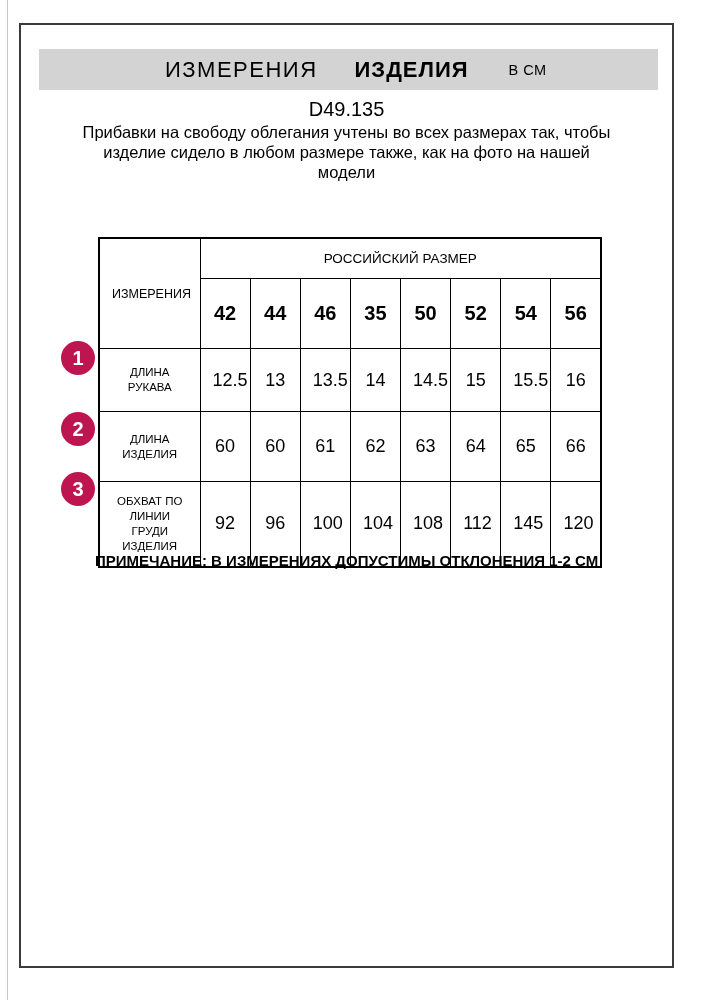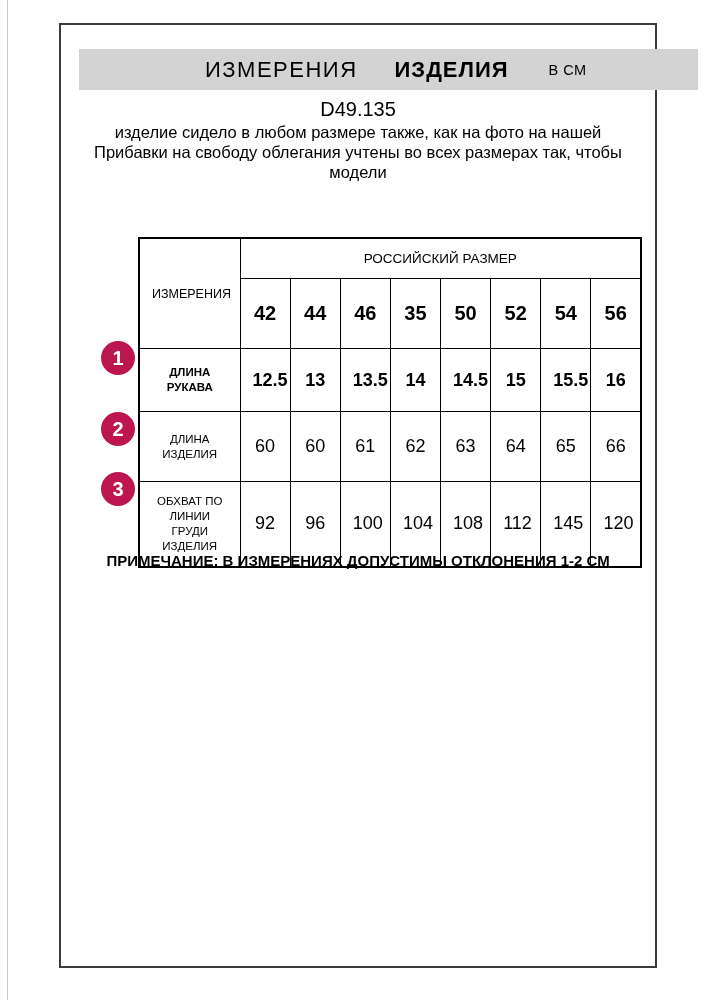--- a/index.html
+++ b/index.html
@@ -17,25 +17,24 @@
   .edge-line {
     position: absolute;
     left: 7px; top: 0;
     width: 1px; height: 1000px;
     background: #c9c9c9;
   }
 
   .sheet {
     position: absolute;
     left: 19px; top: 23px;
-    width: 598px; height: 945px;
+    width: 655px; height: 945px;
     border: 2px solid #3a3a3a;
     box-sizing: border-box;
     background: #ffffff;
-    margin-left: 40px;
   }
 
   .title-band {
     position: absolute;
     left: 18px; top: 24px;
     width: 619px; height: 41px;
     background: #d3d3d3;
     display: flex;
     align-items: center;
     justify-content: flex-start;
@@ -78,21 +77,21 @@
     padding: 12px;
   }
   table.size-table { border: 2px solid #000000; }
   td.corner-cell { font-size: 12.5px; }
   td.group-cell  { font-size: 13.5px; }
   td.size-cell   { font-size: 20px; font-weight: 700; }
   td.label-cell  { font-size: 11.5px; line-height: 1.3; }
   td.value-cell  { font-size: 18px; }
   tr.tr-group  { height: 18px; }
   tr.tr-sizes  { height: 70px; }
-  tr.tr-row0   { height: 63px; font-weight: bold; }
+  tr.tr-row0   { height: 63px; }
   tr.tr-row1   { height: 70px; }
   tr.tr-row2   { height: 64px; }
   .label-wrap { display: inline-block; }
   .lw-narrow  { max-width: 62px; }
   .lw-medium  { max-width: 84px; }
 
   .marker {
     position: absolute;
     left: 40px;
     width: 34px; height: 34px;
@@ -127,22 +126,22 @@
 
     <div class="title-band" style="background: rgb(211, 211, 211);">
       <span class="title-word1">ИЗМЕРЕНИЯ</span>
       <span class="title-word2">ИЗДЕЛИЯ</span>
       <span class="title-unit">В СМ</span>
     </div>
 
     <div class="article">D49.135</div>
 
     <div class="description">
+      <div>Прибавки на свободу облегания учтены во всех размерах так, чтобы</div>
       <div>изделие сидело в любом размере также, как на фото на нашей</div>
-      <div>Прибавки на свободу облегания учтены во всех размерах так, чтобы</div>
       <div>модели</div>
     </div>
 
     <table class="size-table">
       <colgroup>
         <col style="width:101px">
         <col>
           <col>
           <col>
           <col>

